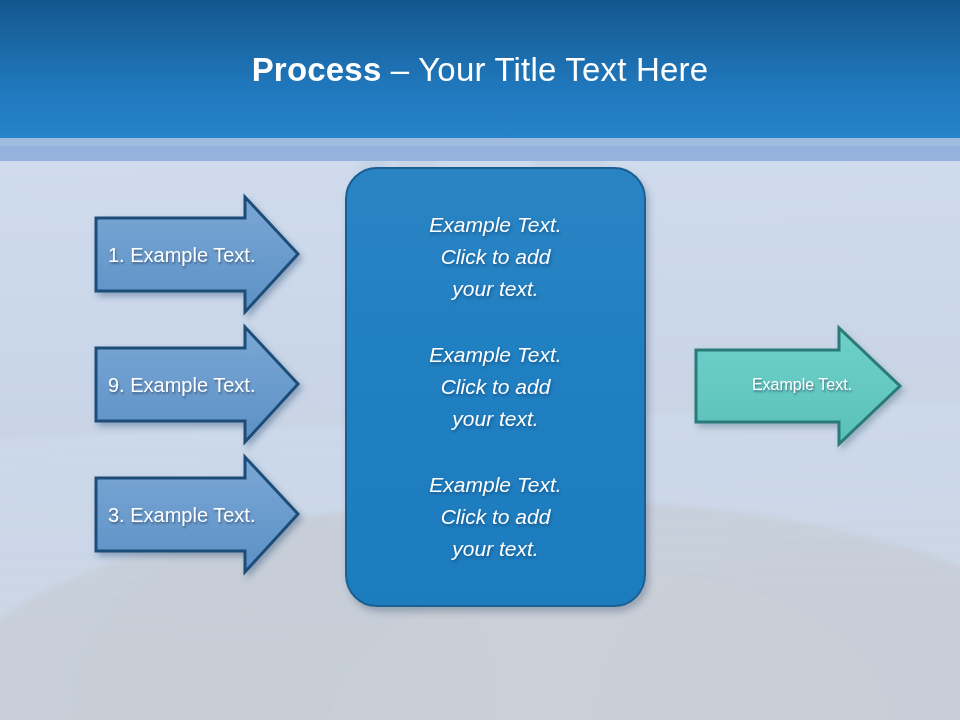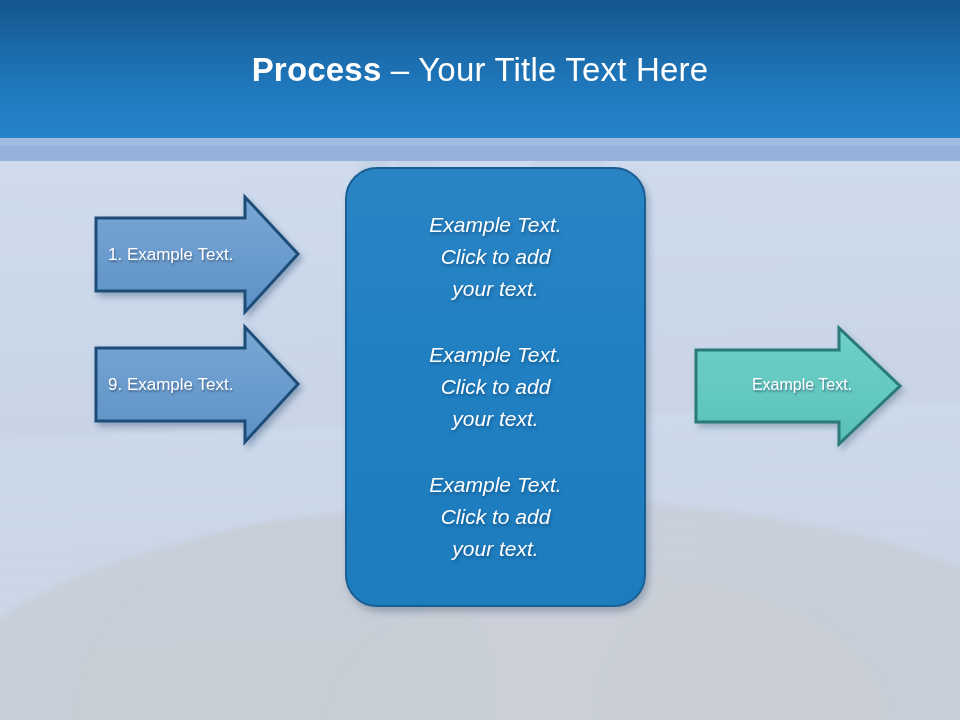--- a/index.html
+++ b/index.html
@@ -134,21 +134,21 @@
 
   
   .arrow {
     position: absolute;
     box-sizing: border-box;
   }
   .arrow svg { display: block; overflow: visible; }
   .arrow-label {
     position: absolute;
     color: #ffffff;
-    font-size: 17px;
+    font-size: 20px;
     line-height: 20px;
     white-space: nowrap;
     text-shadow: 1px 2px 2px rgba(40,60,90,0.55);
     pointer-events: none;
   }
 
   .arrow-blue-1 { left: 88px; top: 190px; width: 218px; height: 130px; }
   .arrow-blue-2 { left: 88px; top: 320px; width: 218px; height: 130px; }
   .arrow-blue-3 { left: 88px; top: 450px; width: 218px; height: 130px; }
   .arrow-blue-1 .arrow-label,
@@ -230,20 +230,26 @@
     <span class="arrow-label">1. Example Text.</span>
   </div>
 
   <div class="arrow arrow-blue-2">
     <svg width="218" height="130" viewBox="0 0 218 130">
       <polygon points="8,28 157,28 157,7 210,64 157,122 157,101 8,101" fill="url(#blueArrowGrad)" stroke="#1f4e79" stroke-width="3" stroke-linejoin="miter" filter="url(#arrowShadow)"></polygon>
     </svg>
     <span class="arrow-label">9. Example Text.</span>
   </div>
 
+  <div class="arrow arrow-blue-3">
+    <svg width="218" height="130" viewBox="0 0 218 130">
+      <polygon points="8,28 157,28 157,7 210,64 157,122 157,101 8,101" fill="url(#blueArrowGrad)" stroke="#1f4e79" stroke-width="3" stroke-linejoin="miter" filter="url(#arrowShadow)"></polygon>
+    </svg>
+    <span class="arrow-label">3. Example Text.</span>
+  </div>
 
   <div class="center-panel">
     <div class="panel-block">Example Text.
 Click  to add
 your text.</div>
     <div class="panel-block">Example Text.
 Click  to add
 your text.</div>
     <div class="panel-block">Example Text.
 Click  to add

